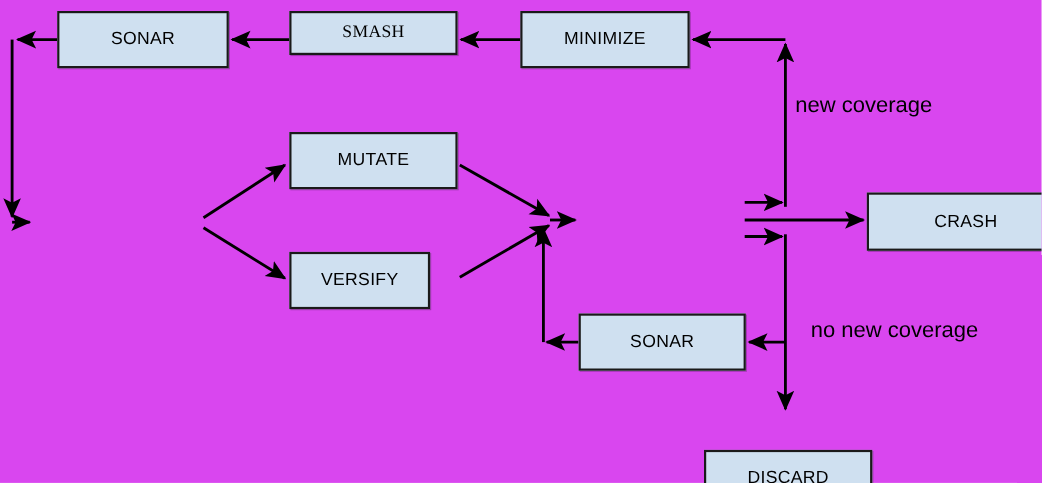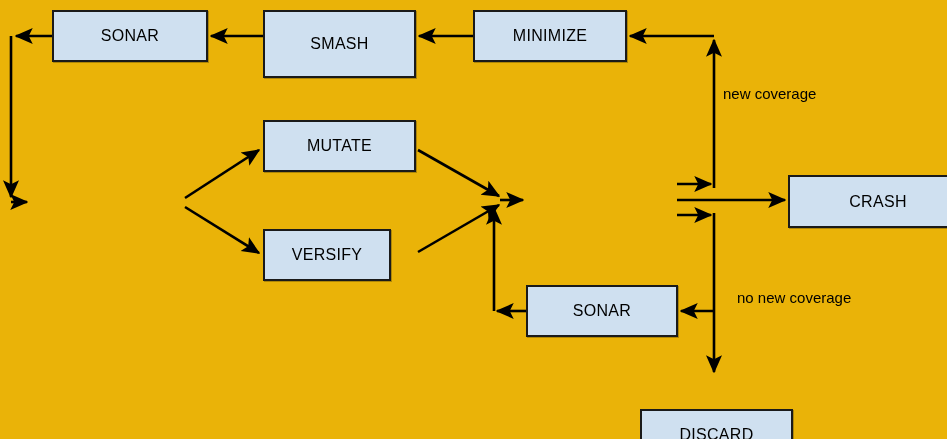--- a/index.html
+++ b/index.html
@@ -4,21 +4,21 @@
 <style>
   html, body {
     margin: 0;
     padding: 0;
     background: #ffffff;
   }
   #canvas {
     position: relative;
     width: 947px;
     height: 439px;
-    background: #eab308;
+    background: #d946ef;
     font-family: "Liberation Sans", sans-serif;
     overflow: hidden;
   }
   #edges {
     position: absolute;
     left: 0;
     top: 0;
     width: 947px;
     height: 439px;
   }
@@ -35,21 +35,21 @@
   }
   .node-label {
     font-size: 16px;
     color: #000000;
     letter-spacing: 0.3px;
     white-space: nowrap;
     line-height: 1;
   }
   .edge-label {
     position: absolute;
-    font-size: 15px;
+    font-size: 20px;
     color: #000000;
     white-space: nowrap;
     z-index: 6;
     line-height: 1;
   }
 </style>
 </head>
 <body>
 
 <div id="canvas">
@@ -96,21 +96,21 @@
 
       <line x1="526" y1="311" x2="497" y2="311" marker-end="url(#ah)"></line>
       <line x1="494" y1="311" x2="494" y2="208" marker-end="url(#ah)"></line>
     </g>
   </svg>
 
   <div class="node" style="left:52px; top:10px; width:156px; height:52px;">
     <span class="node-label">SONAR</span>
   </div>
 
-  <div class="node" style="left:263px; top:10px; width:153px; height:68px;">
+  <div class="node" style="left:263px; top:10px; width:153px; height:40px;font-family:Liberation Serif, serif;">
     <span class="node-label">SMASH</span>
   </div>
 
   <div class="node" style="left:473px; top:10px; width:154px; height:52px;">
     <span class="node-label">MINIMIZE</span>
   </div>
 
   <div class="node" style="left:263px; top:120px; width:153px; height:52px;">
     <span class="node-label">MUTATE</span>
   </div>

